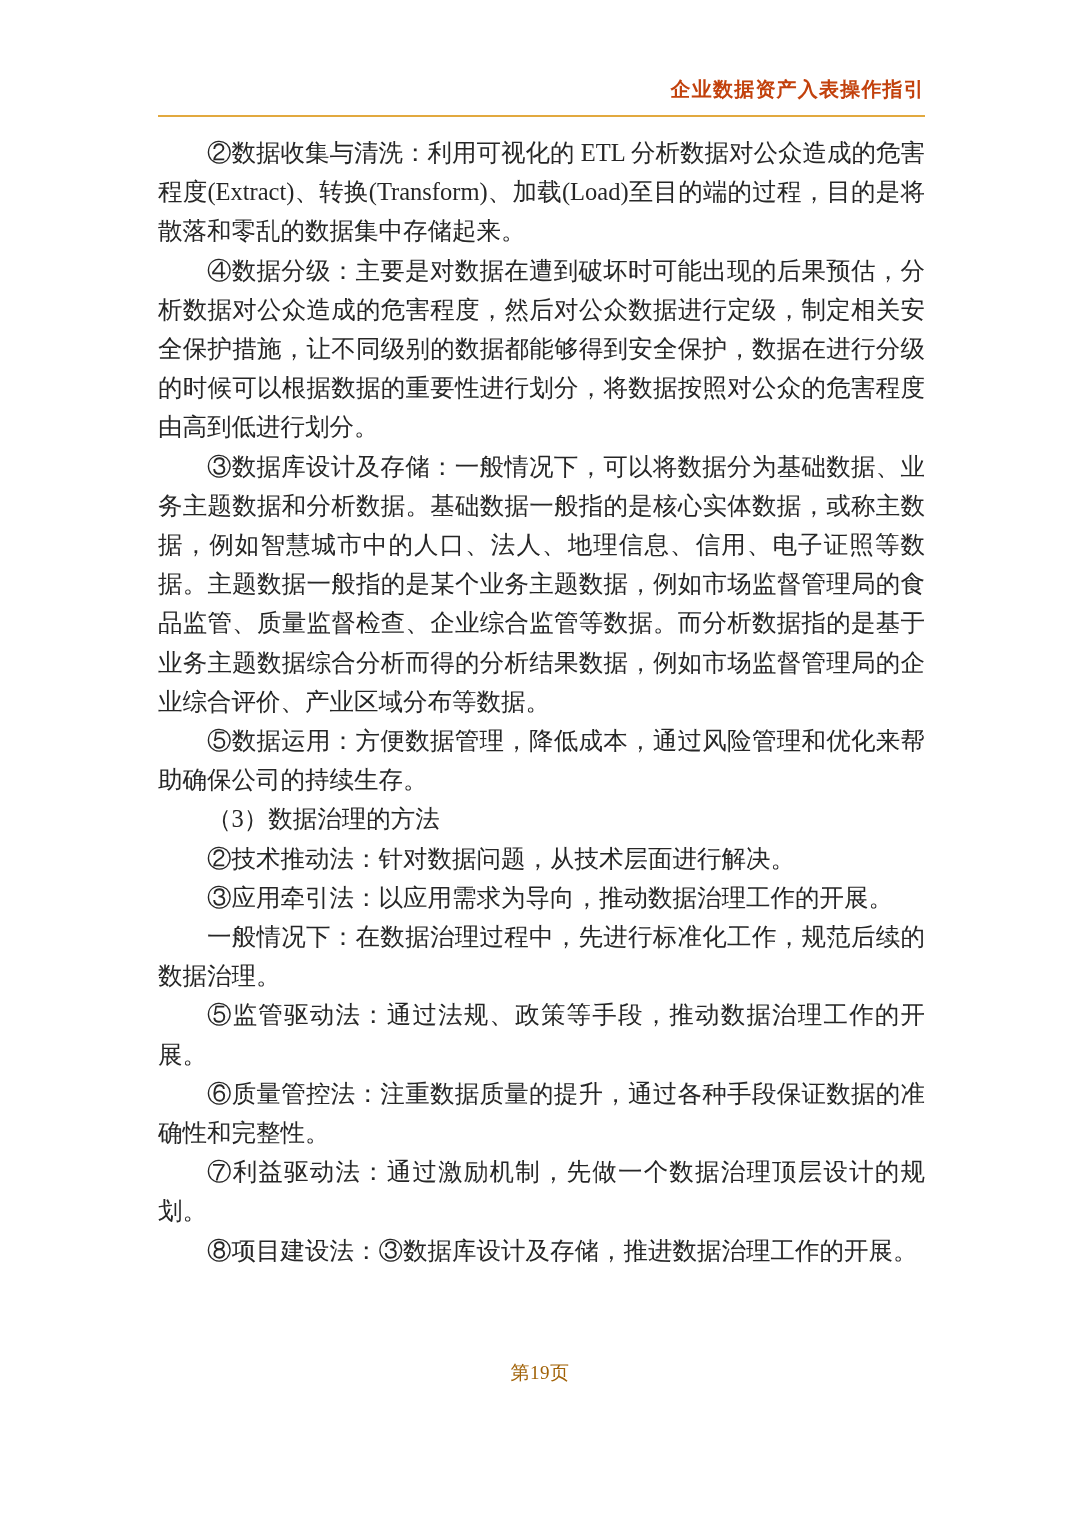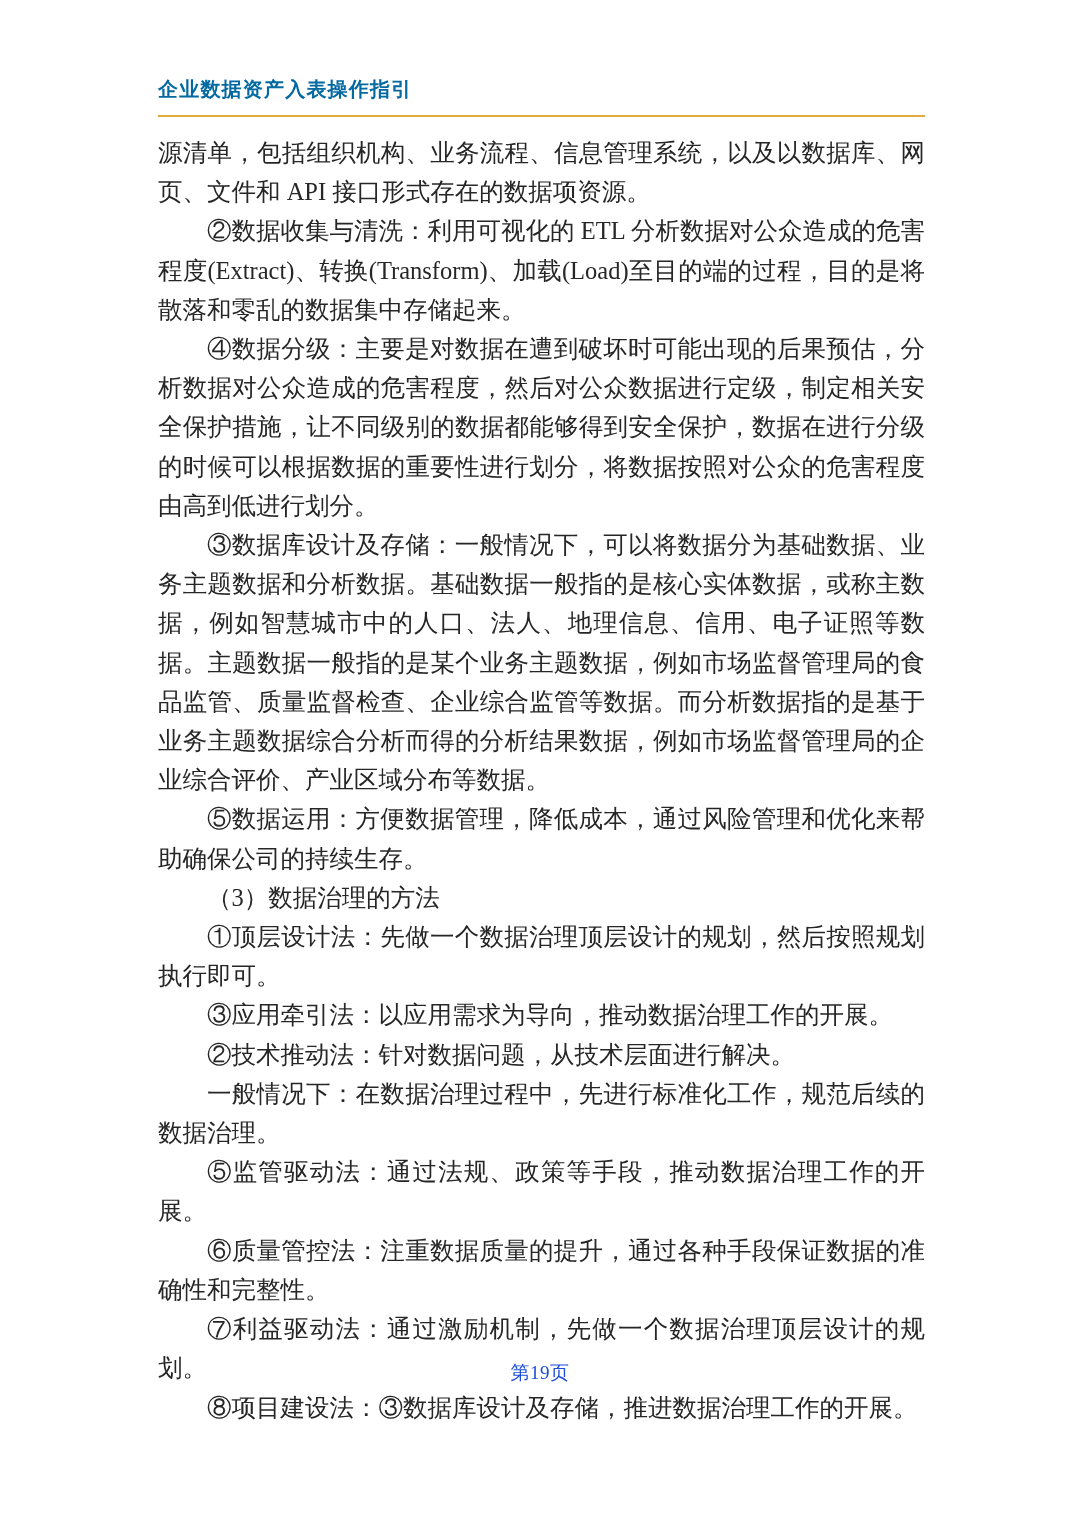--- a/index.html
+++ b/index.html
@@ -24,25 +24,26 @@
   .page-header {
     position: absolute;
     left: 158px;
     top: 78px;
     width: 767px;
     height: 42px;
   }
 
   .header-title {
     display: block;
+    text-align: right;
     font-family: "Liberation Sans", "DejaVu Sans", sans-serif;
     font-weight: bold;
     font-size: 20px;
     letter-spacing: 1.2px;
-    color: #0369a1;
+    color: #c2410c;
     line-height: 1.1;
     white-space: nowrap;
   }
 
   .header-rule {
     position: absolute;
     left: 0;
     top: 37px;
     width: 767px;
     height: 2px;
@@ -91,53 +92,51 @@
     position: absolute;
     left: 0;
     top: 1360px;
     width: 1080px;
     text-align: center;
   }
 
   .footer-pageno {
     font-family: "Liberation Serif", "DejaVu Serif", serif;
     font-size: 19px;
-    color: #1d4ed8;
+    color: #a16207;
     letter-spacing: 0.5px;
   }
 </style>
 </head>
 <body>
 
 <div class="page">
 
   <div class="page-header">
     <span class="header-title">企业数据资产入表操作指引</span>
     <div class="header-rule"></div>
   </div>
 
   <div class="doc-body">
 
-    <p class="p-flush">源清单，包括组织机构、业务流程、信息管理系统，以及以数据库、网页、文件和 API 接口形式存在的数据项资源。</p>
 
     <p class="p-indent p-item">②数据收集与清洗：利用可视化的 ETL 分析数据对公众造成的危害程度(Extract)、转换(Transform)、加载(Load)至目的端的过程，目的是将散落和零乱的数据集中存储起来。</p>
 
     <p class="p-indent p-item">④数据分级：主要是对数据在遭到破坏时可能出现的后果预估，分析数据对公众造成的危害程度，然后对公众数据进行定级，制定相关安全保护措施，让不同级别的数据都能够得到安全保护，数据在进行分级的时候可以根据数据的重要性进行划分，将数据按照对公众的危害程度由高到低进行划分。</p>
 
     <p class="p-indent p-item">③数据库设计及存储：一般情况下，可以将数据分为基础数据、业务主题数据和分析数据。基础数据一般指的是核心实体数据，或称主数据，例如智慧城市中的人口、法人、地理信息、信用、电子证照等数据。主题数据一般指的是某个业务主题数据，例如市场监督管理局的食品监管、质量监督检查、企业综合监管等数据。而分析数据指的是基于业务主题数据综合分析而得的分析结果数据，例如市场监督管理局的企业综合评价、产业区域分布等数据。</p>
 
     <p class="p-indent p-item">⑤数据运用：方便数据管理，降低成本，通过风险管理和优化来帮助确保公司的持续生存。</p>
 
     <p class="p-indent">（3）数据治理的方法</p>
 
-    <p class="p-indent p-item">①顶层设计法：先做一个数据治理顶层设计的规划，然后按照规划执行即可。</p>
+
+    <p class="p-indent p-item">②技术推动法：针对数据问题，从技术层面进行解决。</p>
 
     <p class="p-indent p-item">③应用牵引法：以应用需求为导向，推动数据治理工作的开展。</p>
-
-    <p class="p-indent p-item">②技术推动法：针对数据问题，从技术层面进行解决。</p>
 
     <p class="p-indent p-item">一般情况下：在数据治理过程中，先进行标准化工作，规范后续的数据治理。</p>
 
     <p class="p-indent p-item">⑤监管驱动法：通过法规、政策等手段，推动数据治理工作的开展。</p>
 
     <p class="p-indent p-item">⑥质量管控法：注重数据质量的提升，通过各种手段保证数据的准确性和完整性。</p>
 
     <p class="p-indent p-item">⑦利益驱动法：通过激励机制，先做一个数据治理顶层设计的规划。</p>
 
     <p class="p-indent p-item">⑧项目建设法：③数据库设计及存储，推进数据治理工作的开展。</p>

